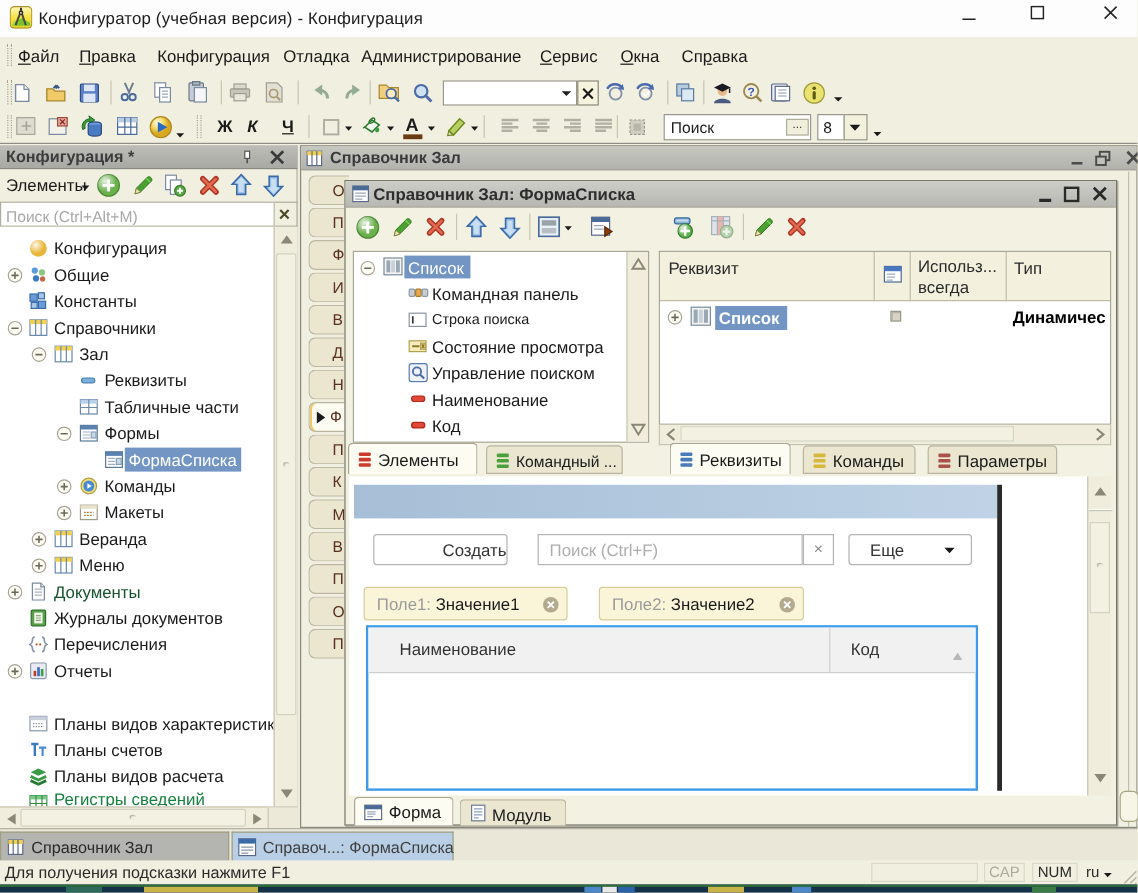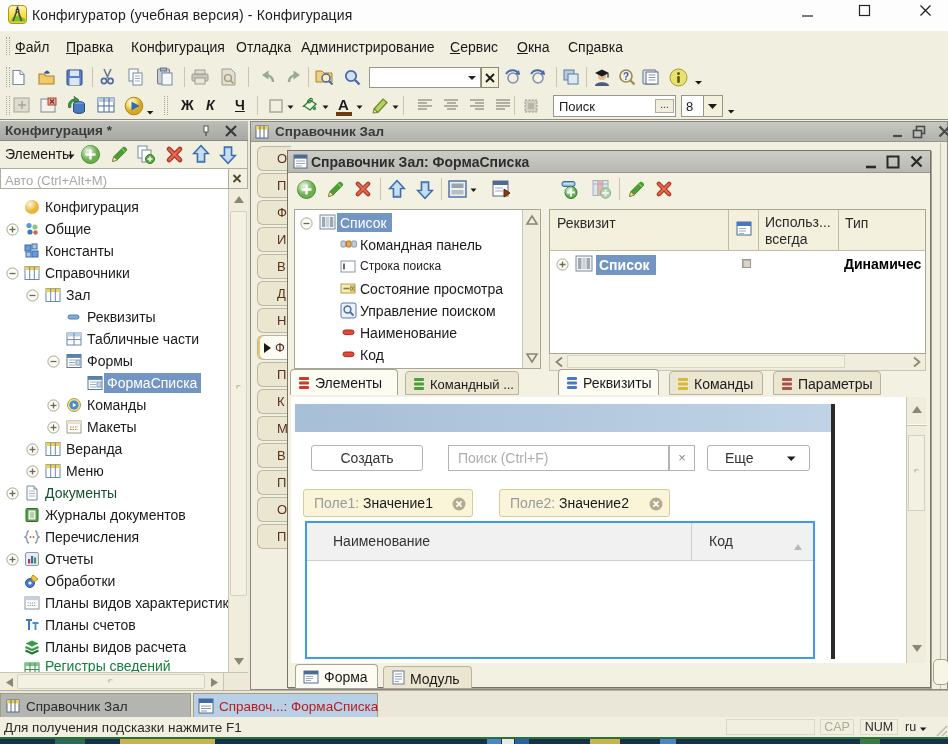--- a/index.html
+++ b/index.html
@@ -344,21 +344,21 @@
           <path d="M10 1.5 L17.5 9.5 h-3.8 v8.5 h-7.4 v-8.5 H2.5 z" fill="#9cc2e8" stroke="#3a6aa8" stroke-width="1.3"></path>
           <path d="M10 3.5 L15 9 h-3 v7 h-4 v-7 h-3 z" fill="#c8dff2"></path>
         </svg>
       <svg class="ab" style="left:218px;top:2px" width="20" height="21" viewBox="0 0 20 21">
           <path d="M10 19.5 L2.5 11.5 h3.8 V3 h7.4 v8.5 h3.8 z" fill="#9cc2e8" stroke="#3a6aa8" stroke-width="1.3"></path>
           <path d="M10 17.5 L5 12 h3 V5 h4 v7 h3 z" fill="#c8dff2"></path>
         </svg>
     </div>
 
     <div class="ab" style="left:0;top:47px;width:229px;height:21px;background:#fff;border:1px solid #b0ad9c;">
-      <div class="ab" style="left:4px;top:4px;color:#a8a8a8;font-size:13px;">Авто (Ctrl+Alt+M)</div>
+      <div class="ab" style="left:4px;top:4px;color:#a8a8a8;font-size:13px;">Поиск (Ctrl+Alt+M)</div>
     </div>
     <div class="ab" style="left:229px;top:47px;width:19px;height:21px;background:#f1efdf;border:1px solid #b0ad9c;border-left:none;">
       <svg width="17" height="19">
           <path d="M4.5 6 l7 7 M11.5 6 l-7 7" stroke="#4a4a2a" stroke-width="1.8"></path>
         </svg>
     </div>
 
     <div class="ab" style="left:0;top:68px;width:228px;height:483px;background:#fff;overflow:hidden;" id="cfgtree">
         <div style="position:absolute;left:0;top:7px;width:228px;height:22px;">
           <span style="position:absolute;left:24px;top:0;width:16px;height:22px;">
@@ -578,30 +578,20 @@
           </svg>
           <span style="position:absolute;left:24px;top:0;width:16px;height:22px;">
             <svg width="16" height="16" viewBox="0 0 16 16" style="position:absolute;top:3px;">
               <rect x="1.5" y="1.5" width="13" height="13" rx="1.5" fill="#e8ecf2" stroke="#8a98b0"></rect>
               <rect x="4" y="8" width="2.2" height="4.5" fill="#c03a2a"></rect>
               <rect x="7" y="5" width="2.2" height="7.5" fill="#3a6ac0"></rect>
               <rect x="10" y="6.5" width="2.2" height="6" fill="#3aa04a"></rect>
             </svg>
           </span>
           <span style="position:absolute;left:45px;top:3px;font-size:14px;color:#1a1a1a;white-space:nowrap;">Отчеты</span>
-        </div>
-        <div style="position:absolute;left:0;top:381px;width:228px;height:22px;">
-          <span style="position:absolute;left:24px;top:0;width:16px;height:22px;">
-            <svg width="16" height="16" viewBox="0 0 16 16" style="position:absolute;top:3px;">
-              <circle cx="6" cy="10" r="4.5" fill="#4a7ac8" stroke="#2a5a98"></circle>
-              <circle cx="6" cy="10" r="1.6" fill="#fff"></circle>
-              <path d="M9 2 l5 4 -4 3 -3-4z" fill="#f0c840" stroke="#b08a20"></path>
-            </svg>
-          </span>
-          <span style="position:absolute;left:45px;top:3px;font-size:14px;color:#1a1a1a;white-space:nowrap;">Обработки</span>
         </div>
         <div style="position:absolute;left:0;top:403px;width:228px;height:22px;">
           <span style="position:absolute;left:24px;top:0;width:16px;height:22px;">
             <svg width="16" height="16" viewBox="0 0 16 16" style="position:absolute;top:3px;">
               <rect x="1" y="2" width="14" height="12" fill="#fff" stroke="#8a96a8"></rect>
               <rect x="1" y="2" width="14" height="3.2" fill="#c8d0dc"></rect>
               <path d="M3.5 8 h9 M3.5 10.5 h9" stroke="#8a96a8" stroke-dasharray="1.2 1"></path>
             </svg>
           </span>
           <span style="position:absolute;left:45px;top:3px;font-size:14px;color:#1a1a1a;white-space:nowrap;">Планы видов характеристик</span>
@@ -988,21 +978,21 @@
             <rect x="1" y="10" width="10" height="3" rx="1" fill="#a8524a"></rect>
           </svg>
           <span style="position:absolute;left:24px;top:4px;font-size:14px;color:#1a1a1a;">Параметры</span>
         </div>
       </div>
 
     <div class="ab" style="left:3px;top:246px;width:615px;height:266px;background:#fff;overflow:hidden;">
 
       <div class="ab" style="left:4px;top:7px;width:536px;height:28px;background:linear-gradient(90deg,#a6bed6,#c0d3e6);"></div>
 
-      <div class="ab" style="left:20px;top:48px;width:112px;height:26px;border:1px solid #b4b4b4;border-radius:3px;background:#fff;text-align:center;line-height:24px;font-size:14px;color:#333;">Создать</div>
+      <div class="ab" style="left:20px;top:48px;width:112px;height:26px;border:1px solid #b4b4b4;border-radius:3px;background:#fff;text-align:right;line-height:24px;font-size:14px;color:#333;">Создать</div>
       <div class="ab" style="left:157px;top:48px;width:221px;height:26px;border:1px solid #b4b4b4;background:#fff;">
           <span style="position:absolute;left:9px;top:4px;color:#adadad;font-size:14px;">Поиск (Ctrl+F)</span>
         </div>
       <div class="ab" style="left:378px;top:48px;width:26px;height:26px;border:1px solid #b4b4b4;background:#fff;text-align:center;line-height:24px;color:#888;font-size:13px;">×</div>
       <div class="ab" style="left:416px;top:48px;width:103px;height:26px;border:1px solid #b4b4b4;border-radius:3px;background:#fff;">
           <span style="position:absolute;left:17px;top:4px;font-size:14px;color:#333;">Еще</span>
           <svg style="position:absolute;right:12px;top:9px" width="11" height="8">
             <path d="M1 1.5 l4.2 4.5 L9.5 1.5 z" fill="#1a1a1a"></path>
           </svg>
         </div>
@@ -1075,21 +1065,21 @@
         <path d="M5 1 v12 M9 1 v12" stroke="#5a6a88"></path>
       </svg>
     <div class="ab" style="left:25px;top:5px;font-size:13.5px;color:#2a2a2a;white-space:nowrap;">Справочник Зал</div>
   </div>
   <div class="ab" style="left:193px;top:2px;width:185px;height:25px;background:#b9cfe6;border:1px solid #a29f80;border-bottom:none;">
     <svg class="ab" style="left:4px;top:4px" width="16" height="16">
         <rect x="1" y="1" width="14" height="14" fill="#fff" stroke="#5a6a88"></rect>
         <rect x="1" y="1" width="14" height="4" fill="#3a6aa8"></rect>
         <path d="M3 8 h10 M3 10.5 h10 M3 13 h6" stroke="#8a98a8"></path>
       </svg>
-    <div class="ab" style="left:25px;top:5px;font-size:13.5px;color:#b91c1c;white-space:nowrap;">Справоч...: ФормаСписка</div>
+    <div class="ab" style="left:25px;top:5px;font-size:13.5px;color:#404040;white-space:nowrap;">Справоч...: ФормаСписка</div>
   </div>
 </div>
 
 <div class="ab" style="left:0;top:717px;width:948px;height:20px;background:#f1efdf;">
   <div class="ab" style="left:4px;top:3px;font-size:13.5px;color:#2a2a2a;">Для получения подсказки нажмите F1</div>
   <div class="ab" style="left:726px;top:2px;width:89px;height:16px;border:1px solid #dbd8c7;"></div>
   <div class="ab" style="left:820px;top:2px;width:34px;height:16px;border:1px solid #dbd8c7;color:#b0ab98;font-size:12.5px;text-align:center;line-height:14px;">CAP</div>
   <div class="ab" style="left:860px;top:2px;width:38px;height:16px;border:1px solid #dbd8c7;color:#2a2a2a;font-size:12.5px;text-align:center;line-height:14px;">NUM</div>
   <div class="ab" style="left:905px;top:3px;font-size:12.5px;color:#2a2a2a;">ru</div>
   <svg class="ab" style="left:919px;top:9px" width="9" height="7">

